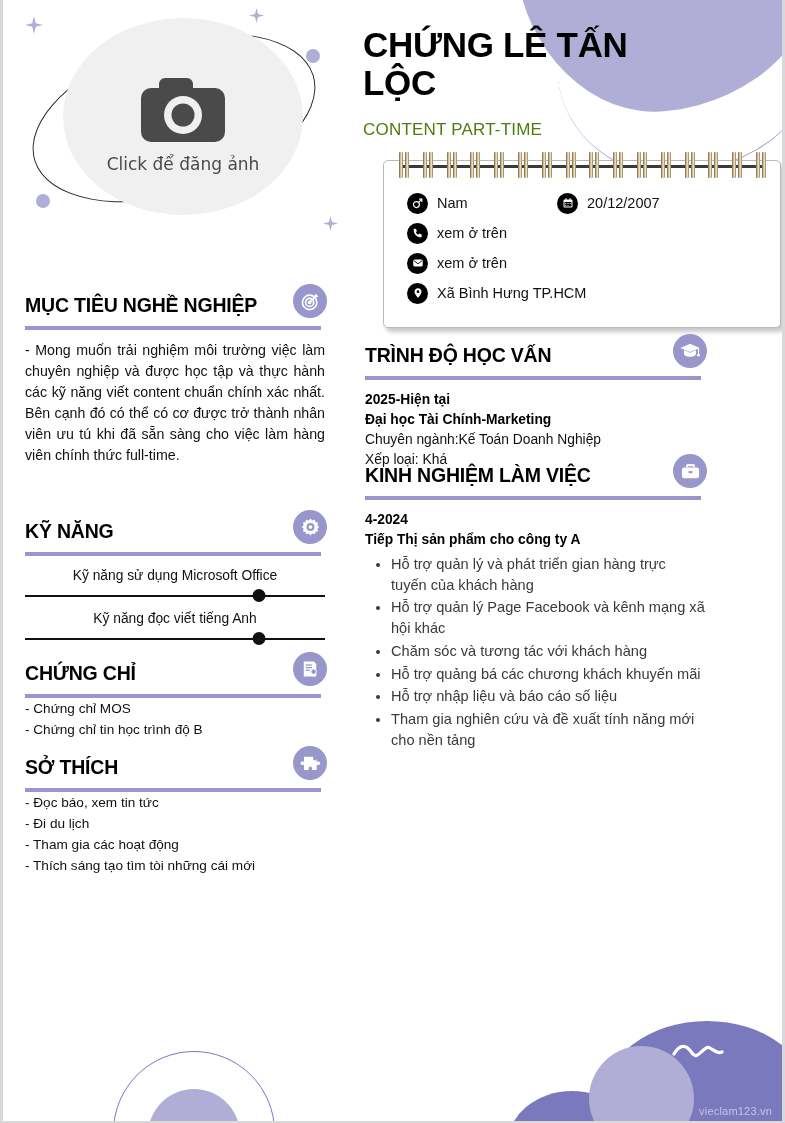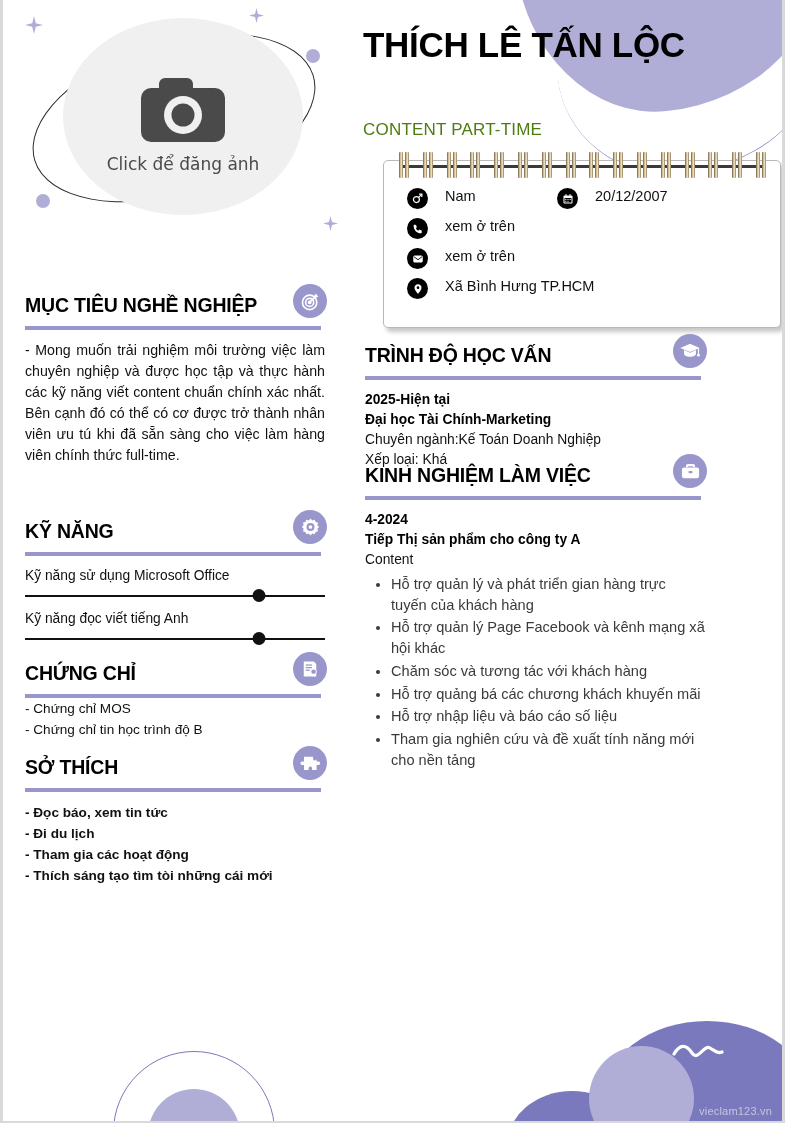--- a/index.html
+++ b/index.html
@@ -119,21 +119,21 @@
     content:"";position:absolute;top:0;width:4px;height:26px;
     background:linear-gradient(90deg,#6b5a3d,#d8c49b 40%,#efe3cb 60%,#8a7550);
     border-radius:1px;
   }
   .ring:before{left:0;}
   .ring:after{left:6px;}
   .contact-grid{
     position:absolute;left:24px;top:28px;right:14px;
     display:flex;flex-wrap:wrap;
   }
-  .c-row{display:flex;gap:17px;height:30px;}
+  .c-row{display:flex;align-items:center;gap:9px;height:30px;}
   .c-left{width:150px;}
   .badge{
     width:21px;height:21px;border-radius:50%;background:#000;
     display:flex;align-items:center;justify-content:center;flex:0 0 auto;
   }
   .c-text{font-size:14.5px;color:#111;white-space:nowrap;}
 
   
   .section{position:absolute;}
   .sec-head{position:relative;height:34px;}
@@ -197,21 +197,21 @@
         <svg width="96" height="78" viewBox="0 0 96 78">
           <path d="M30 12 h22 a6 6 0 0 1 6 6 v4 h22 a10 10 0 0 1 10 10 v34 a10 10 0 0 1 -10 10 h-64 a10 10 0 0 1 -10 -10 v-34 a10 10 0 0 1 10 -10 h8 v-4 a6 6 0 0 1 6 -6 z" fill="#4a4a4a"></path>
           <circle cx="48" cy="49" r="19" fill="#f0f0f0"></circle>
           <circle cx="48" cy="49" r="11.5" fill="#4a4a4a"></circle>
         </svg>
       </div>
       <div class="photo-label">Click để đăng ảnh</div>
     </div>
   </div>
 
-  <div class="name">THÍCH LÊ TẤN LỘC</div>
+  <div class="name">CHỨNG LÊ TẤN LỘC</div>
   <div class="role">CONTENT PART-TIME</div>
 
   <div class="card"></div>
   <div class="spiral-bar"></div>
   <div class="rings">
     <div class="ring"></div>
       <div class="ring"></div>
       <div class="ring"></div>
       <div class="ring"></div>
     <div class="ring"></div>
@@ -305,21 +305,21 @@
       <div class="sec-title">KỸ NĂNG</div>
       <div class="sec-rule" style="width:296px;"></div>
       <div class="sec-icon" style="left:268px;">
         <svg width="21" height="21" viewBox="0 0 24 24" fill="#fff">
           <path d="M12 1.8l2 2.1 2.8-.8 1 2.7 2.8.8-.8 2.8 2.1 2-2.1 2 .8 2.8-2.8.8-1 2.7-2.8-.8-2 2.1-2-2.1-2.8.8-1-2.7-2.8-.8.8-2.8-2.1-2 2.1-2-.8-2.8 2.8-.8 1-2.7 2.8.8z"></path>
           <circle cx="12" cy="11.4" r="4.6" fill="#9996cc"></circle>
           <circle cx="12" cy="11.4" r="2.1" fill="#fff"></circle>
         </svg>
       </div>
     </div>
-    <div style="margin-top:12px;">
+    <div style="margin-top:12px;text-align:center;">
       <div>
         <div class="skill-name">Kỹ năng sử dụng Microsoft Office</div>
         <div class="skill-bar">
           <div class="track"></div>
           <div class="knob" style="left:78%;"></div>
         </div>
       </div>
       <div style="margin-top:8px;">
         <div class="skill-name">Kỹ năng đọc viết tiếng Anh</div>
         <div class="skill-bar">
@@ -354,21 +354,21 @@
   <div class="section" style="left:22px;top:758px;width:300px;">
     <div class="sec-head">
       <div class="sec-title">SỞ THÍCH</div>
       <div class="sec-rule" style="width:296px;"></div>
       <div class="sec-icon" style="left:268px;">
         <svg width="21" height="21" viewBox="0 0 24 24" fill="#fff">
           <path d="M9.4 3h5.2v2.1a2 2 0 1 0 4 0V3h0v5.4h2.1a2 2 0 1 1 0 4h-2.1V18h-5.2v-2a2 2 0 1 0-4 0v2H4.2v-5.6H2.1a2 2 0 1 1 0-4h2.1V3h5.2z" transform="translate(0.4,1.4)"></path>
         </svg>
       </div>
     </div>
-    <div style="margin-top:10px;font-weight:bold;">
+    <div style="">
       <div class="list-line">- Đọc báo, xem tin tức</div>
       <div class="list-line">- Đi du lịch</div>
       <div class="list-line">- Tham gia các hoạt động</div>
       <div class="list-line">- Thích sáng tạo tìm tòi những cái mới</div>
     </div>
   </div>
 
   <div class="section" style="left:362px;top:346px;width:340px;">
     <div class="sec-head">
       <div class="sec-title">TRÌNH ĐỘ HỌC VẤN</div>
@@ -398,21 +398,20 @@
         <svg width="21" height="21" viewBox="0 0 24 24" fill="#fff">
           <path d="M9 3.5h6a2.2 2.2 0 0 1 2.2 2.2v1.1h-2.4V6H9.2v.8H6.8V5.7A2.2 2.2 0 0 1 9 3.5z"></path>
           <rect x="2.2" y="7.4" width="19.6" height="12.4" rx="2.6"></rect>
           <rect x="9.7" y="11.3" width="4.6" height="2.6" rx="1.1" fill="#9996cc"></rect>
         </svg>
       </div>
     </div>
     <div style="margin-top:10px;">
       <div class="ent-strong">4-2024</div>
       <div class="ent-strong">Tiếp Thị sản phẩm cho công ty A</div>
-      <div class="ent-line">Content</div>
       <ul class="bullets">
         <li>Hỗ trợ quản lý và phát triển gian hàng trực tuyến của khách hàng</li>
         <li>Hỗ trợ quản lý Page Facebook và kênh mạng xã hội khác</li>
         <li>Chăm sóc và tương tác với khách hàng</li>
         <li>Hỗ trợ quảng bá các chương khách khuyến mãi</li>
         <li>Hỗ trợ nhập liệu và báo cáo số liệu</li>
         <li>Tham gia nghiên cứu và đề xuất tính năng mới cho nền tảng</li>
       </ul>
     </div>
   </div>

